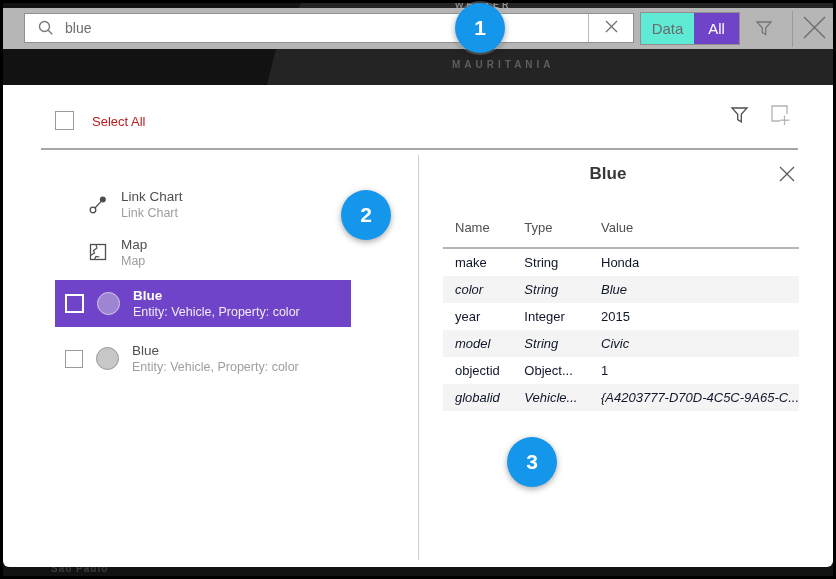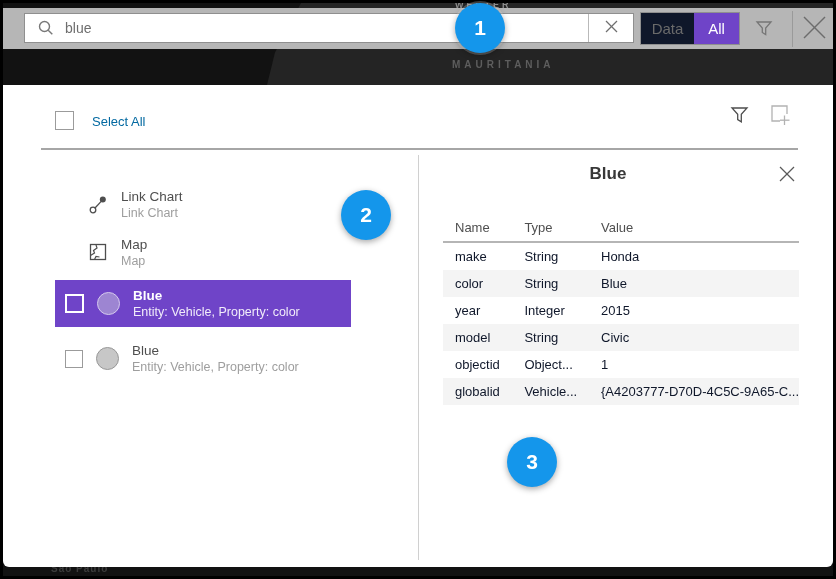--- a/index.html
+++ b/index.html
@@ -21,33 +21,33 @@
 
   
   .top-bar { position:absolute; left:3px; top:8px; width:830px; height:41px; background:#b6b6b6; }
   .search-box { position:absolute; left:21px; top:5px; width:610px; height:30px; background:#fff;
                 border:1px solid #8f8f8f; display:flex; align-items:center; }
   .search-glyph { flex:0 0 auto; margin-left:13px; display:flex; }
   .search-input { flex:1 1 auto; border:none; outline:none; background:transparent; margin-left:11px;
                   font-family:"Liberation Sans",sans-serif; font-size:14px; color:#6e6e6e; height:100%; }
   .clear-btn { flex:0 0 45px; height:100%; border-left:1px solid #b9b9b9; display:flex; align-items:center;
                justify-content:center; cursor:pointer; }
-  .toggle { position:absolute; left:637px; top:4px; width:100px; height:33px; background:#0f172a;
+  .toggle { position:absolute; left:637px; top:4px; width:100px; height:33px; background:#5eead4;
             border:1px solid #8f8f8f; display:flex; }
   .toggle-opt { display:flex; align-items:center; justify-content:center; font-size:15px; cursor:pointer; }
   .toggle-opt.data { flex:1; color:#6a6a6a; }
   .toggle-opt.all { width:45px; background:var(--accent); color:#fff; }
   .bar-funnel { position:absolute; left:748px; top:9px; width:26px; height:26px; display:flex; align-items:center; justify-content:center; cursor:pointer; }
   .bar-vdiv { position:absolute; left:789px; top:3px; width:1px; height:36px; background:#9a9a9a; }
   .bar-close { position:absolute; left:797px; top:7px; width:28px; height:28px; display:flex; align-items:center; justify-content:center; cursor:pointer; }
 
   
   .panel { position:absolute; left:3px; top:85px; width:830px; height:482px; background:#fff; border-radius:0 0 6px 6px; }
   .select-all-box { position:absolute; left:52px; top:26px; width:19px; height:19px; border:1px solid #9b9b9b; background:#fff; cursor:pointer; }
-  .select-all-label { position:absolute; left:89px; top:29px; font-size:13px; color:#0369a1; }
+  .select-all-label { position:absolute; left:89px; top:29px; font-size:13px; color:#b91c1c; }
   .panel-funnel { position:absolute; left:727px; top:20px; width:20px; height:22px; cursor:pointer; }
   .panel-add { position:absolute; left:766px; top:18px; width:22px; height:24px; cursor:pointer; }
   .panel-hdiv { position:absolute; left:38px; top:63px; width:757px; height:2px; background:#a6a6a6; }
   .panel-vdiv { position:absolute; left:415px; top:70px; width:1px; height:405px; background:#d0d0d0; }
 
   
   .list-item { position:absolute; left:52px; width:296px; display:flex; align-items:center; cursor:pointer;margin-top:9px; }
   .li-icon { flex:0 0 auto; display:flex; }
   .li-text .title { font-size:13.5px; color:#4f4f4f; line-height:17px; }
   .li-text .subtitle { font-size:12.5px; color:#9e9e9e; line-height:16px; }
@@ -63,23 +63,23 @@
   .row-selected .title { color:#fff; font-weight:bold; }
   .row-selected .subtitle { color:#f1ecfa; }
   .row-plain { top:241px; }
   .row-plain .dot { background:#c7c7c7; border:1.5px solid #979797; }
 
   
   .detail-title { position:absolute; left:415px; top:79px; width:380px; text-align:center;
                   font-size:17px; font-weight:600; color:#383838; }
   .detail-close { position:absolute; left:776px; top:81px; width:18px; height:18px; cursor:pointer; }
   .detail-table { position:absolute; left:440px; top:129px; width:356px; border-collapse:collapse; font-size:13px; }
-  .detail-table th { text-align:left; font-weight:normal; color:#4f4f4f; padding:6px 0 6px 12px; border-bottom:2px solid #b5b5b5; }
+  .detail-table th { text-align:left; font-weight:normal; color:#4f4f4f; padding:6px 0 12px 12px; border-bottom:2px solid #b5b5b5; }
   .detail-table td { color:#0f172a; padding:6px 0 6px 12px; height:26px; white-space:nowrap; overflow:hidden;margin-top:24px; }
-  .detail-table tr.alt td { background:#f4f4f4; }
+  .detail-table tr.alt td { background:#f4f4f4;font-style:italic; }
   .detail-table .col-name { width:73px; }
   .detail-table .col-type { width:80px; }
   .pagination { position:absolute; left:415px; top:447px; width:380px; height:22px; }
   .page-label { position:absolute; left:237px; top:3px; font-size:13px; color:#7b7b7b; }
   .page-prev { position:absolute; left:316px; top:2px; width:18px; height:18px; cursor:pointer; }
   .page-next { position:absolute; left:356px; top:2px; width:18px; height:18px; cursor:pointer; }
 
   
   .badge { position:absolute; width:50px; height:50px; border-radius:50%; background:var(--badge);
            color:#fff; font-size:21px; font-weight:bold; display:flex; align-items:center; justify-content:center;

